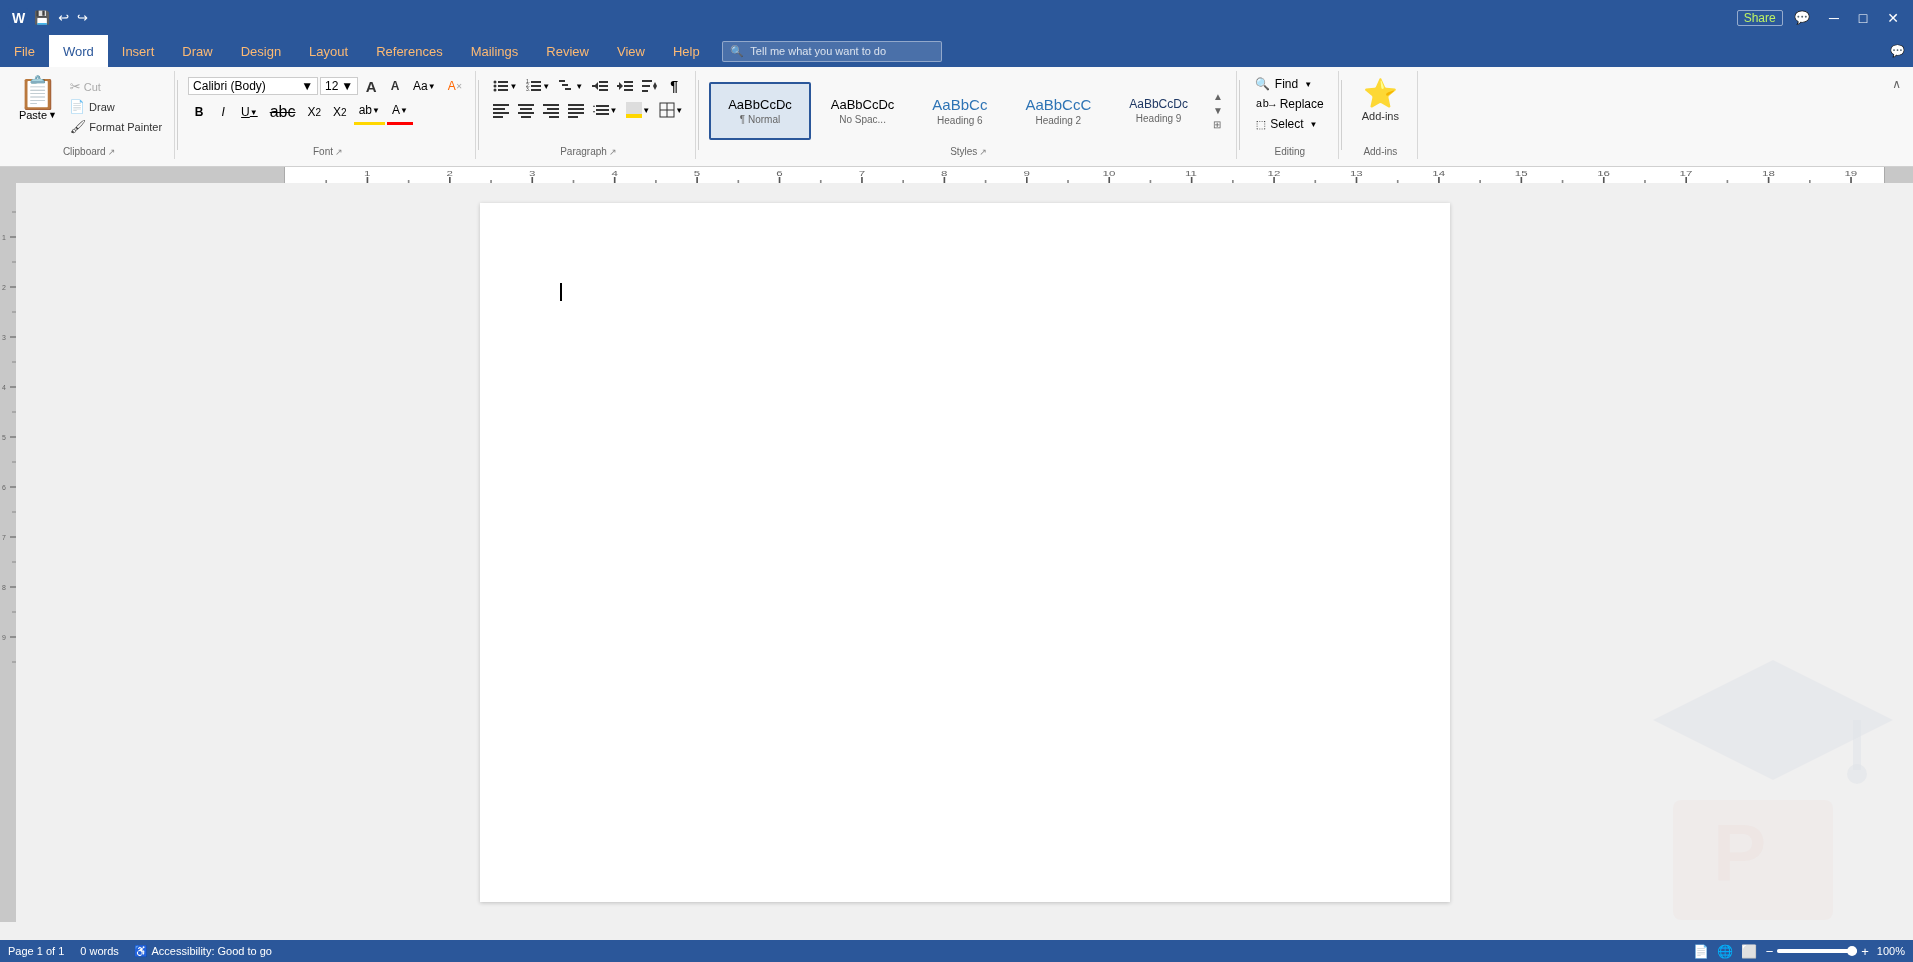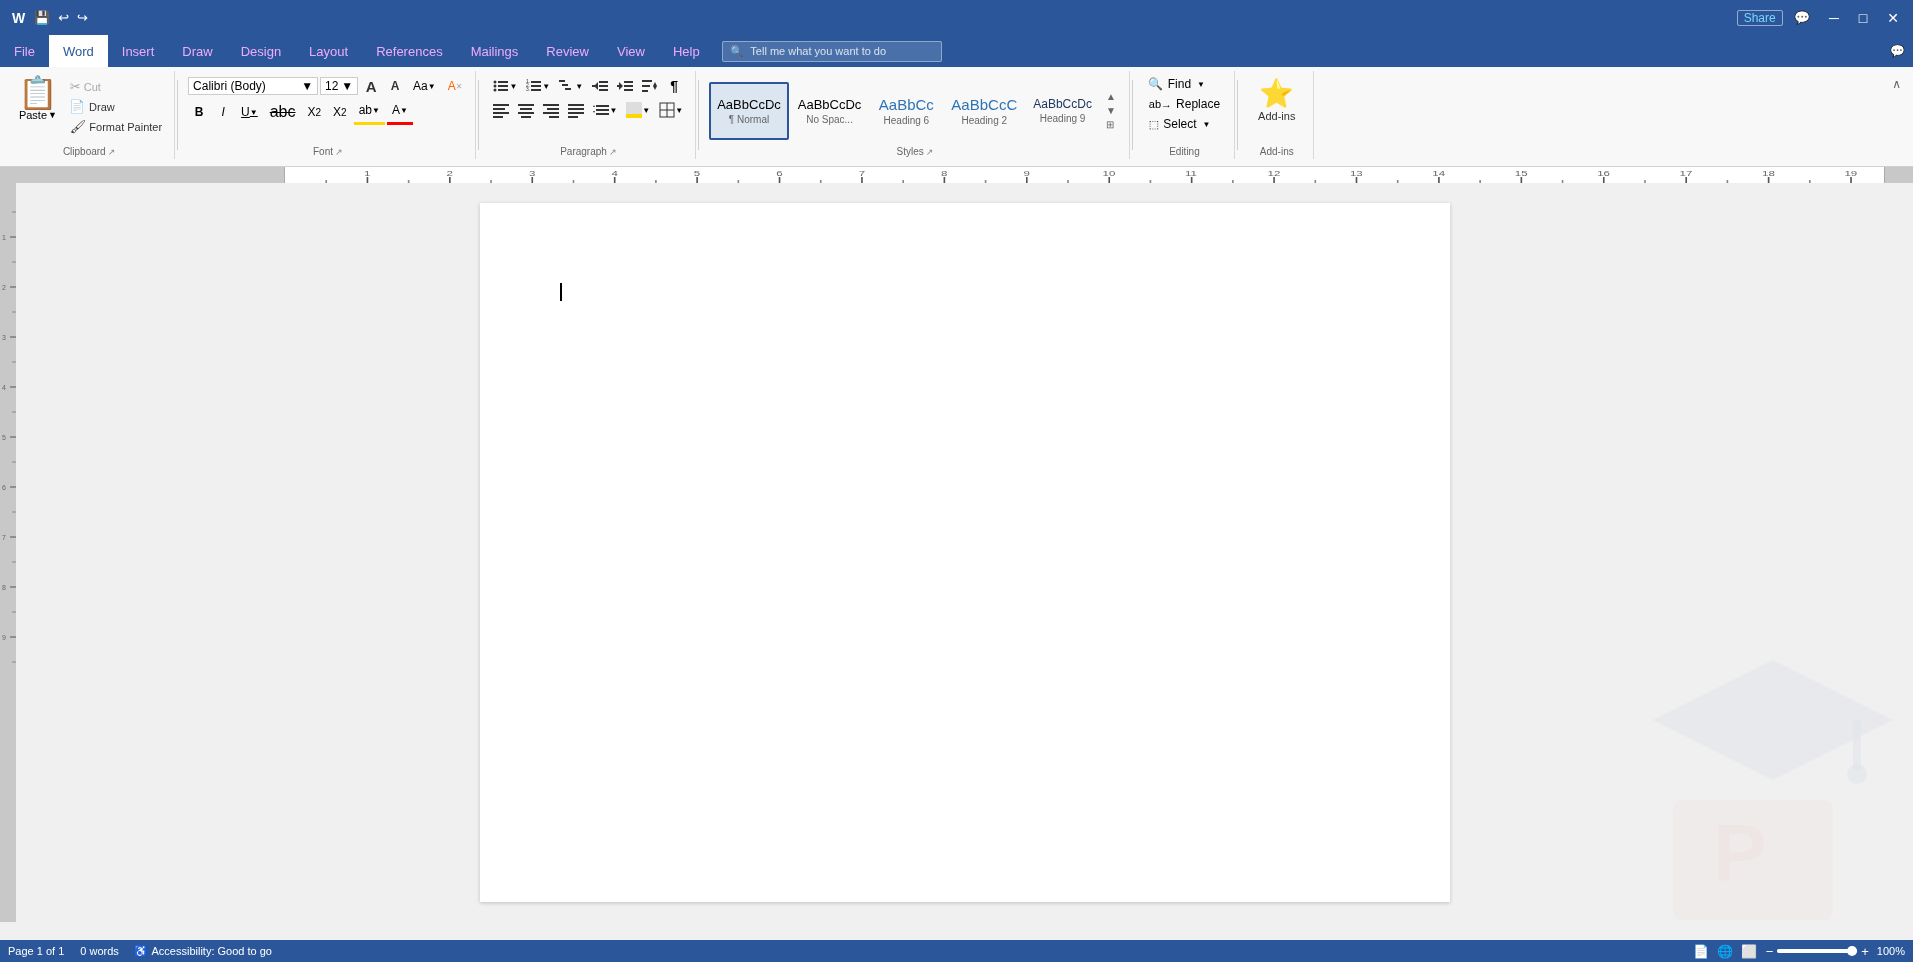--- a/index.html
+++ b/index.html
@@ -20,21 +20,21 @@
     .title-bar-btn { color: white; font-size: 14px; cursor: pointer; padding: 2px 6px; }
 
     
     .menu-bar {
       background: #2b579a;
       height: 32px;
       display: flex;
       align-items: stretch;
     }
     .menu-item {
-      color: #f0abfc;
+      color: #fdba74;
       padding: 0 14px;
       display: flex;
       align-items: center;
       font-size: 13px;
       cursor: pointer;
       white-space: nowrap;
     }
     .menu-item.active { background: white; color: #2b579a; }
     .menu-search {
       flex: 1;
@@ -211,21 +211,21 @@
       flex-direction: row;
       align-items: center;
     }
     .styles-gallery {
       display: flex;
       gap: 2px;
       align-items: center;
     }
     .style-item {
       border: 1px solid transparent;
-      padding: 4px 6px;
+      padding: 4px 17px;
       cursor: pointer;
       border-radius: 2px;
       text-align: center;
       min-width: 72px;
       height: 58px;
       display: flex;
       flex-direction: column;
       align-items: center;
       justify-content: center;
     }
@@ -407,21 +407,21 @@
   <div class="title-bar-left">
     <svg width="20" height="20" viewBox="0 0 20 20">
       <rect width="20" height="20" rx="2" fill="#2b579a"></rect>
       <text x="4" y="15" font-size="14" fill="white" font-weight="bold">W</text>
     </svg>
     <span style="color:white;font-size:13px;cursor:pointer;padding:2px;">💾</span>
     <span style="color:white;font-size:13px;cursor:pointer;padding:2px;">↩</span>
     <span style="color:white;font-size:13px;cursor:pointer;padding:2px;">↪</span>
   </div>
   <div class="title-bar-right">
-    <span style="color:#7dd3fc;font-size:12px;cursor:pointer;padding:0 6px;border:1px solid rgba(255,255,255,0.5);border-radius:2px;">Share</span>
+    <span style="color:#bef264;font-size:12px;cursor:pointer;padding:0 6px;border:1px solid rgba(255,255,255,0.5);border-radius:2px;">Share</span>
     <span style="color:white;font-size:13px;cursor:pointer;padding:2px 4px;">💬</span>
     <span class="title-bar-btn">─</span>
     <span class="title-bar-btn">□</span>
     <span class="title-bar-btn">✕</span>
   </div>
 </div>
 
 <div class="menu-bar">
   <div class="menu-item">File</div>
   <div class="menu-item active">Word</div>
@@ -694,21 +694,21 @@
     <div class="separator"></div>
 
     <div class="ribbon-group" style="min-width:80px;">
       <div class="ribbon-group-content" style="flex-direction:column;gap:2px;">
         <div class="editing-btn">
           <span>🔍</span>
           <span>Find</span>
           <span style="font-size:8px;margin-left:2px;">▼</span>
         </div>
         <div class="editing-btn">
-          <span style="font-size:11px;">ab→</span>
+          <span style="font-size:11px;font-family:Liberation Mono, monospace;">ab→</span>
           <span>Replace</span>
         </div>
         <div class="editing-btn">
           <span style="font-size:11px;">⬚</span>
           <span>Select</span>
           <span style="font-size:8px;margin-left:2px;">▼</span>
         </div>
       </div>
       <div class="ribbon-group-label">
         <span>Editing</span>

